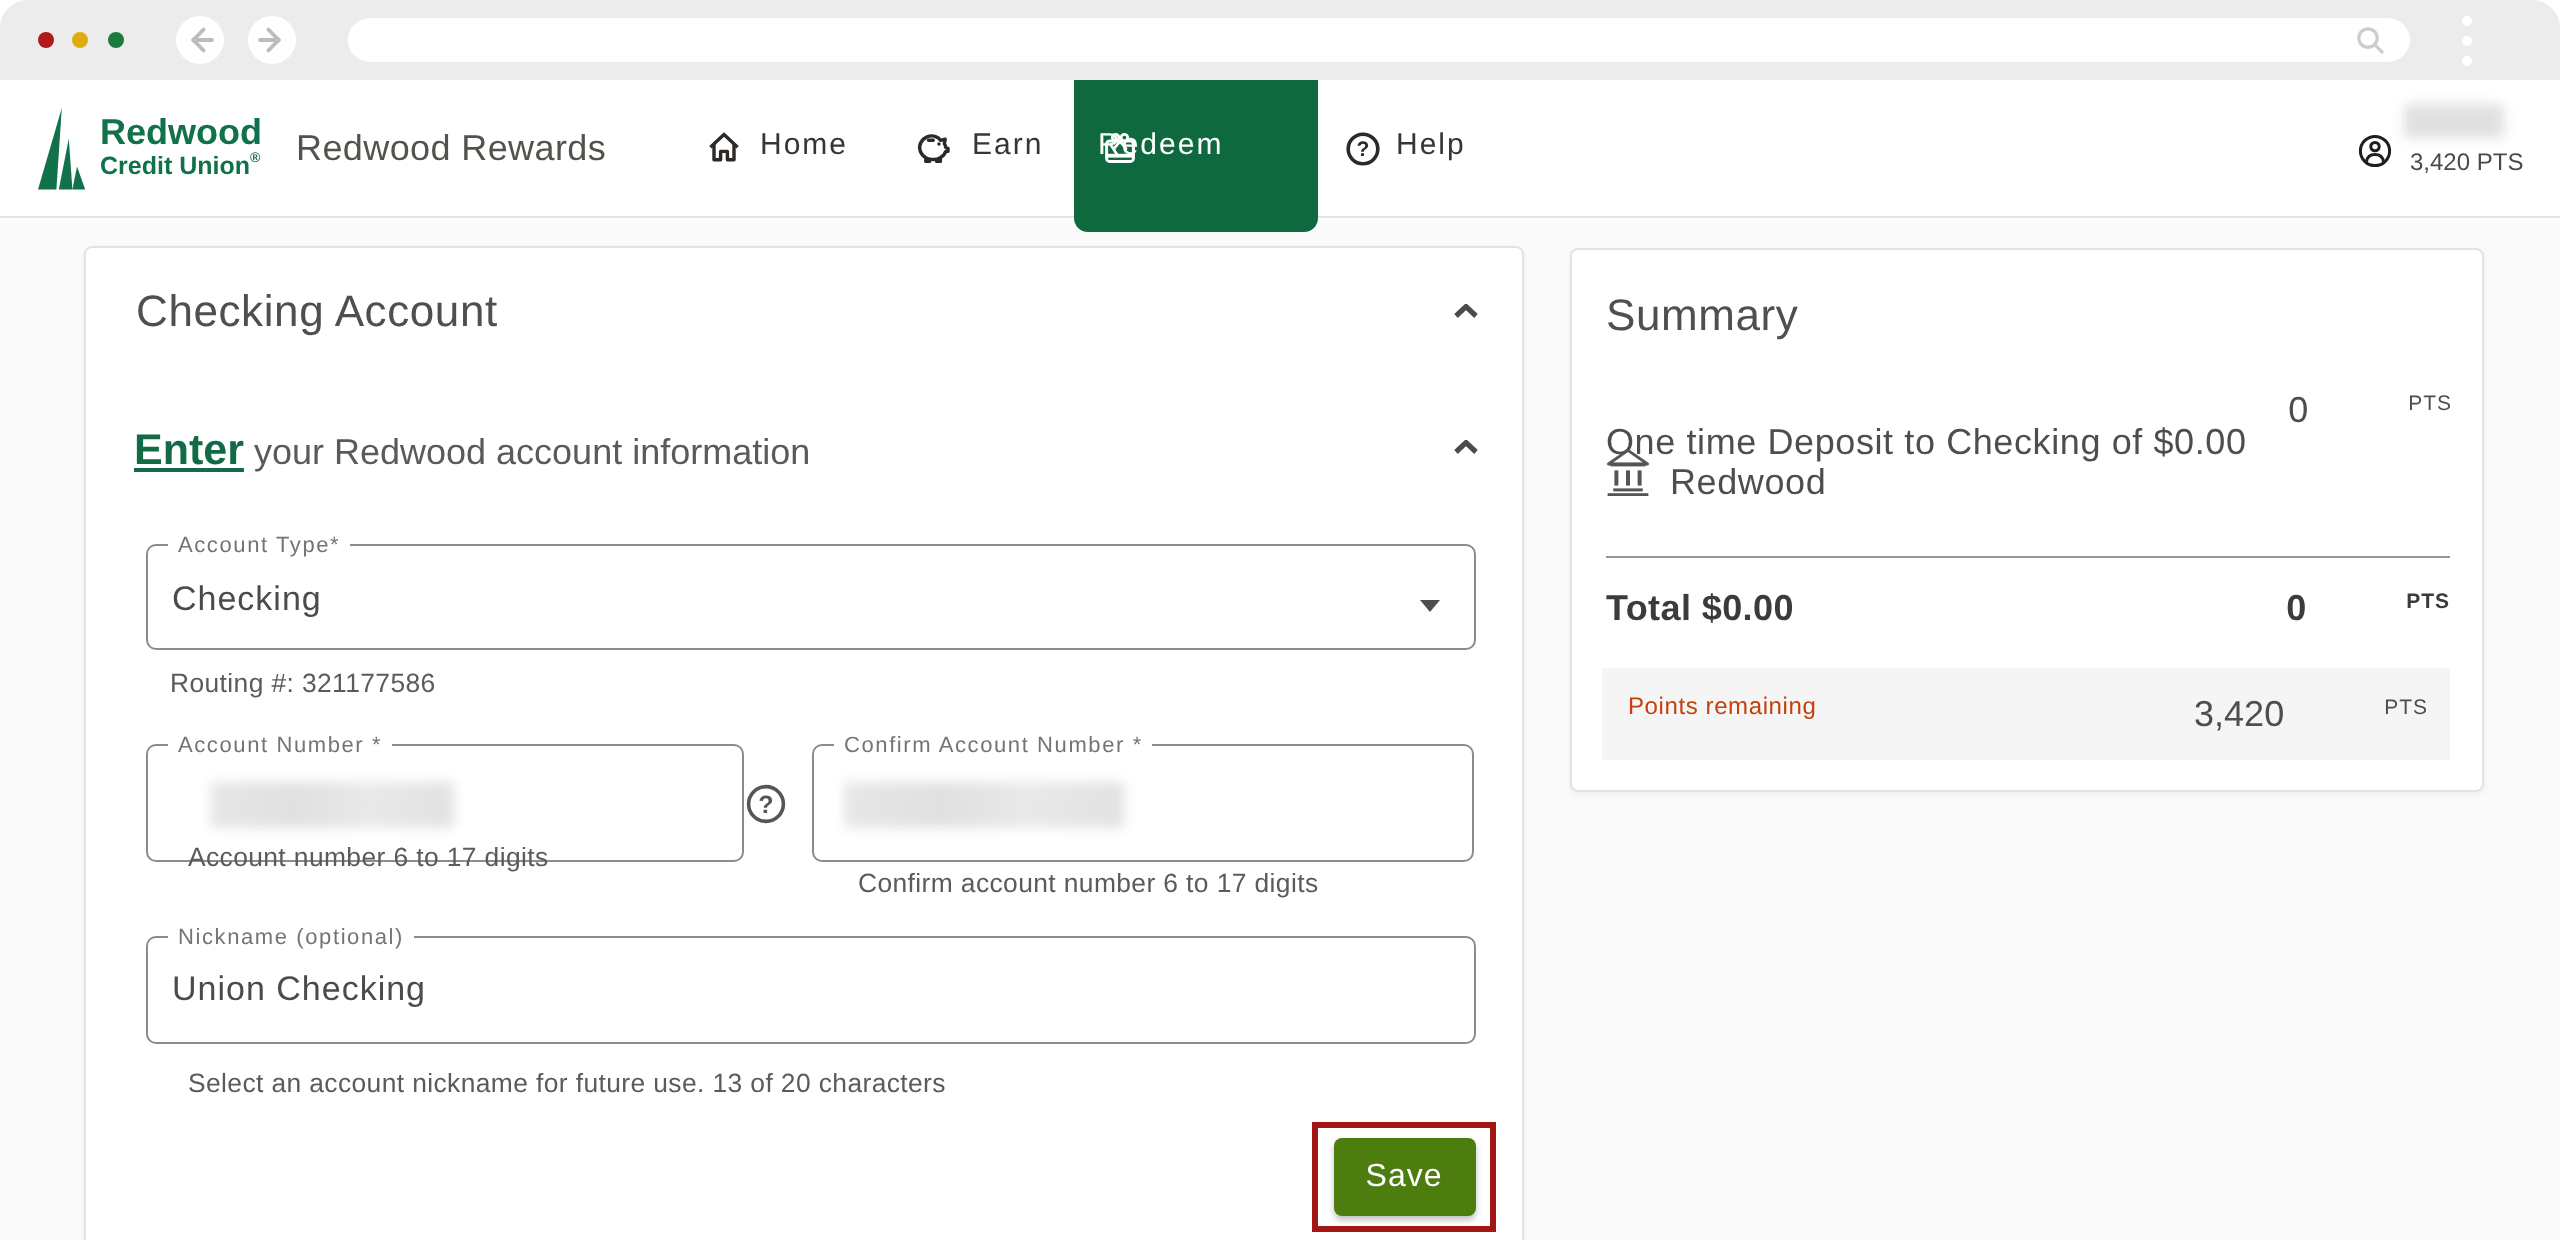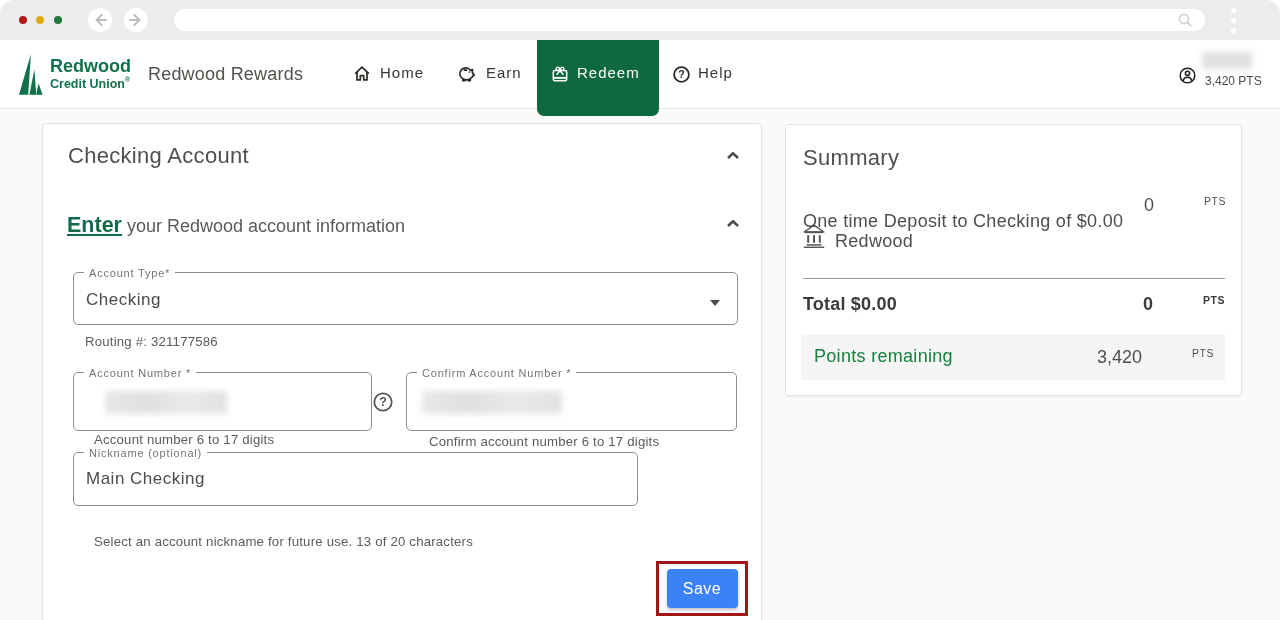--- a/index.html
+++ b/index.html
@@ -103,21 +103,21 @@
   <div class="abs navtext" style="left:486px;top:25px;">Earn</div>
 
   <div id="redeemtab"></div>
   <svg class="abs" style="left:552px;top:26px;" width="16" height="16" viewBox="0 0 16 16" fill="none" stroke="#ffffff" stroke-width="1.5" stroke-linejoin="round">
     <rect x="1.3" y="4.5" width="13.4" height="10.2" rx="1.5"></rect>
     <path d="M7.9 4.8 L5 8.3 M8.1 4.8 L11 8.3" stroke-width="1.4" stroke-linecap="round"></path>
     <rect x="1.3" y="10.9" width="13.4" height="1.9" fill="#fff" stroke="none"></rect>
     <circle cx="5.8" cy="2.8" r="1.65" stroke-width="1.4"></circle>
     <circle cx="10.2" cy="2.8" r="1.65" stroke-width="1.4"></circle>
   </svg>
-  <div class="abs navtext" style="left:577px;top:25px;color:#fff;">Redeem</div>
+  <div class="abs navtext" style="left:549px;top:25px;color:#fff;">Redeem</div>
 
   <svg class="abs" style="left:673px;top:26px;" width="17" height="17" viewBox="0 0 17 17" fill="none">
     <circle cx="8.5" cy="8.5" r="7.4" stroke="#2d2924" stroke-width="1.8"></circle>
     <text x="8.5" y="12.2" text-anchor="middle" font-size="10.5" font-weight="bold" fill="#2d2924" font-family="Liberation Sans">?</text>
   </svg>
   <div class="abs navtext" style="left:698px;top:25px;">Help</div>
 
   <svg class="abs" style="left:1179px;top:27px;" width="17" height="17" viewBox="0 0 17 17" fill="none" stroke="#1e1e1e" stroke-width="1.5">
     <circle cx="8.5" cy="8.5" r="7.3"></circle>
     <circle cx="8.5" cy="6.3" r="2.1"></circle>
@@ -151,31 +151,31 @@
       <div class="blur" style="left:31px;top:18px;width:122px;height:23px;"></div>
     </div>
     <svg class="abs" style="left:330px;top:267.5px;" width="20" height="20" viewBox="0 0 20 20" fill="none">
       <circle cx="10" cy="10" r="8.7" stroke="#565656" stroke-width="1.8"></circle>
       <text x="10" y="14.4" text-anchor="middle" font-size="12.5" font-weight="bold" fill="#565656" font-family="Liberation Sans">?</text>
     </svg>
     <div class="field" style="left:363px;top:248px;width:331px;height:59px;">
       <div class="flabel">Confirm Account Number *</div>
       <div class="blur" style="left:15px;top:18px;width:140px;height:23px;"></div>
     </div>
-    <div class="helper" style="left:51px;top:309px;text-align:right;">Account number 6 to 17 digits</div>
+    <div class="helper" style="left:51px;top:298px;text-align:right;">Account number 6 to 17 digits</div>
     <div class="helper" style="left:386px;top:311px;">Confirm account number 6 to 17 digits</div>
 
-    <div class="field" style="left:30px;top:328px;width:565px;height:54px;">
+    <div class="field" style="left:30px;top:344px;width:665px;height:54px;">
       <div class="flabel">Nickname (optional)</div>
-      <div class="fvalue" style="top:16px;">Main Checking</div>
+      <div class="fvalue" style="top:16px;">Union Checking</div>
     </div>
     <div class="helper" style="left:51px;top:411px;">Select an account nickname for future use. 13 of 20 characters</div>
 
     <div class="abs" style="left:613px;top:437px;width:92px;height:55px;border:3.4px solid #a21616;display:flex;align-items:center;justify-content:center;">
-      <div style="width:71px;height:39px;background:#3b82f6;border-radius:4px;display:flex;align-items:center;justify-content:center;font-size:16px;letter-spacing:0.5px;color:#fff;box-shadow:0 2px 3px rgba(0,0,0,0.25);">Save</div>
+      <div style="width:71px;height:39px;background:#4d7c0f;border-radius:4px;display:flex;align-items:center;justify-content:center;font-size:16px;letter-spacing:0.5px;color:#fff;box-shadow:0 2px 3px rgba(0,0,0,0.25);">Save</div>
     </div>
   </div>
 
   <div class="card" id="card2">
     <div class="abs h1" style="left:17px;top:20px;">Summary</div>
 
     <div class="abs" style="left:17px;top:86px;font-size:18px;letter-spacing:0.3px;color:#504e4c;">One time Deposit to Checking of $0.00</div>
     <div class="abs" style="right:15px;top:70px;font-size:18px;color:#504e4c;">0 <span class="pts-sm">PTS</span></div>
 
     <svg class="abs" style="left:17px;top:99px;" width="22" height="24" viewBox="0 0 22 24">
@@ -188,17 +188,17 @@
       <rect x="0.8" y="22.6" width="20.4" height="1.6" fill="#555"></rect>
     </svg>
     <div class="abs" style="left:49px;top:106px;font-size:18px;letter-spacing:0.3px;color:#504e4c;">Redwood</div>
 
     <div class="abs" style="left:17px;top:153px;width:422px;height:1px;background:#979797;"></div>
 
     <div class="abs" style="left:17px;top:169px;font-size:18px;font-weight:bold;letter-spacing:0.2px;color:#3d3b39;">Total $0.00</div>
     <div class="abs" style="right:16px;top:169px;font-size:18px;font-weight:bold;color:#3d3b39;">0 <span class="pts-sm">PTS</span></div>
 
     <div class="abs" style="left:15px;top:209px;width:424px;height:46px;background:#f5f5f5;">
-      <div class="abs" style="left:13px;top:12px;font-size:18px;letter-spacing:0.3px;color:#15803d;">Points remaining</div>
+      <div class="abs" style="left:13px;top:12px;font-size:12px;letter-spacing:0.3px;color:#c2410c;">Points remaining</div>
       <div class="abs" style="right:11px;top:13px;font-size:18px;color:#504e4c;">3,420 <span class="pts-sm">PTS</span></div>
     </div>
   </div>
 </div>
 
 </body></html>

